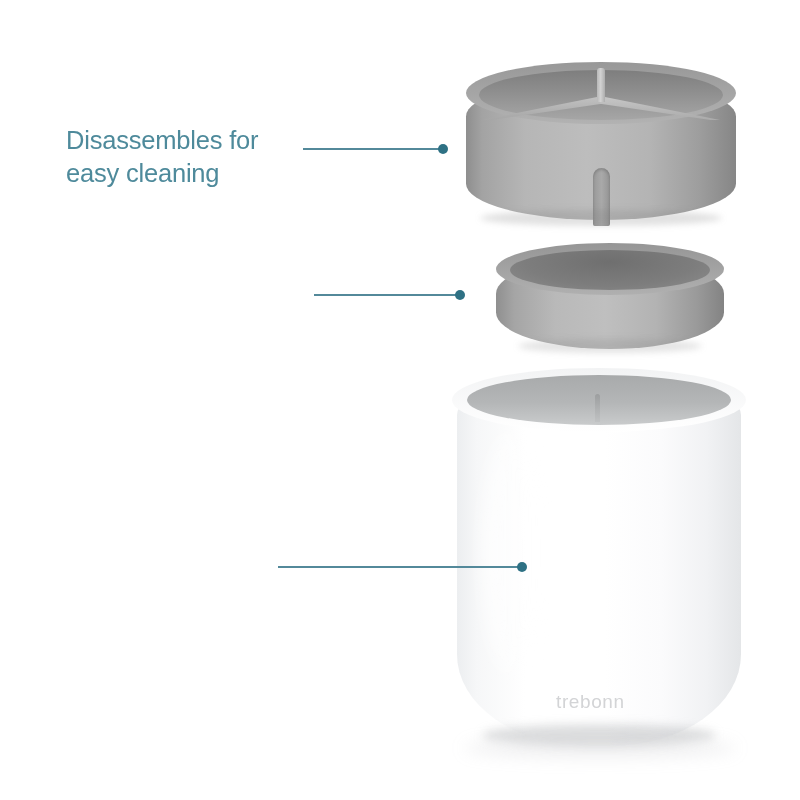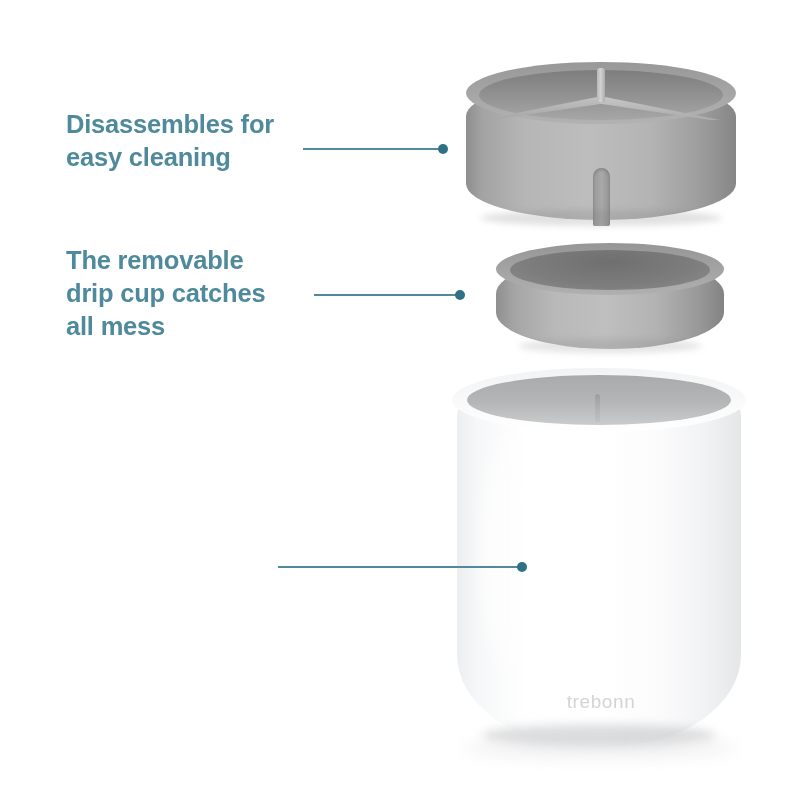--- a/index.html
+++ b/index.html
@@ -17,25 +17,26 @@
     height: 800px;
     background: #ffffff;
     overflow: hidden;
   }
 
   
   .callout {
     position: absolute;
     color: #4e8a9b;
     font-family: "Liberation Sans", sans-serif;
-    font-weight: 700;
+    font-weight: 400;
     font-size: 25.5px;
     line-height: 1.29;
     letter-spacing: -0.2px;
     white-space: pre-line;
+    margin-top: 16px;
   }
   #callout-1 { left: 66px; top: 108px; width: 260px; }
   #callout-2 { left: 66px; top: 244px; width: 265px; }
   #callout-3 { left: 66px; top: 533px; width: 250px; }
 
   
   .leader {
     position: absolute;
     height: 2px;
     background: #53899a;
@@ -230,21 +231,20 @@
     background: rgba(170,172,175,0.18);
     filter: blur(8px);
   }
 
   
   #brand-logo {
     position: absolute;
     left: 556px;
     top: 691px;
     width: 90px;
-    text-align: center;
     color: #d3d4d6;
     font-family: "Liberation Sans", sans-serif;
     font-weight: 400;
     font-size: 19px;
     letter-spacing: 0.6px;
   }
 </style>
 </head>
 <body>
 
@@ -288,18 +288,15 @@
 
   <div class="leader" id="leader-line-2"></div>
   <div class="leader-dot" id="leader-dot-2"></div>
 
   <div class="leader" id="leader-line-3"></div>
   <div class="leader-dot" id="leader-dot-3"></div>
 
   <div class="callout" id="callout-1">Disassembles for
 easy cleaning</div>
 
-  <div class="callout" id="callout-2">The removable
-drip cup catches
-all mess</div>
 
 
 </div>
 
 </body></html>

